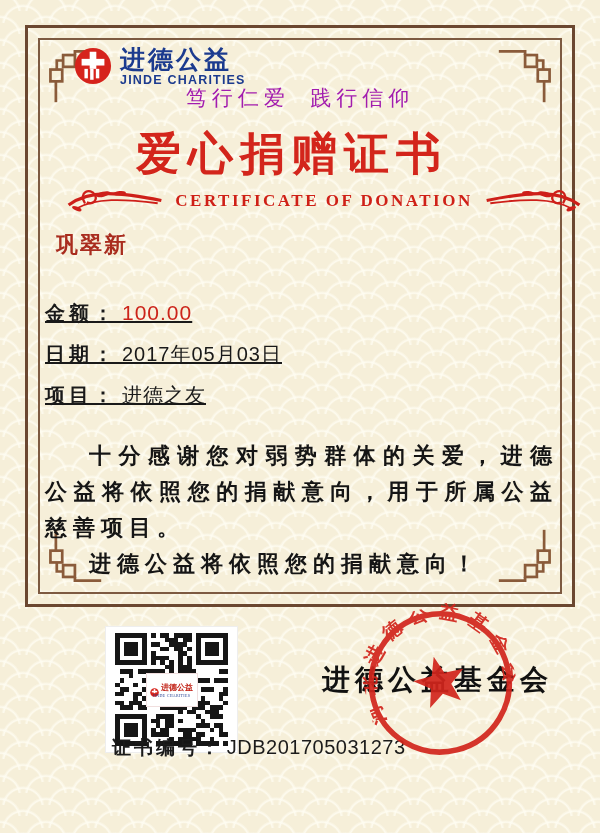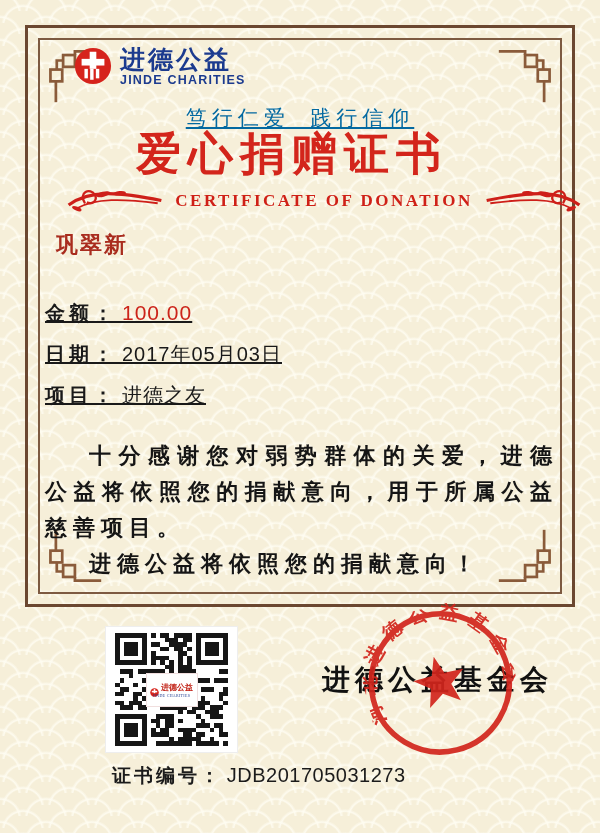--- a/index.html
+++ b/index.html
@@ -21,21 +21,21 @@
   .corner.tl{left:45px;top:46px;}
   .corner.tr{right:45px;top:46px;transform:scaleX(-1);}
   .corner.bl{left:45px;bottom:43px;transform:scaleY(-1);}
   .corner.br{right:45px;bottom:43px;transform:scale(-1,-1);}
 
   .logo{position:absolute;left:74px;top:47px;display:flex;align-items:flex-start;gap:8px;}
   .logo-mark{width:38px;height:38px;}
   .logo-text .cn{font-family:"Liberation Serif",serif;font-weight:bold;font-size:25px;color:#1c3b8f;letter-spacing:3px;line-height:26px;}
   .logo-text .en{font-family:"Liberation Sans",sans-serif;font-weight:bold;font-size:12.5px;color:#1c3b8f;letter-spacing:1.2px;line-height:15px;}
 
-  .tagline{position:absolute;left:0;right:0;top:104px;text-align:center;font-size:21px;color:#0369a1;letter-spacing:5px;white-space:pre;text-decoration:underline;}
+  .tagline{position:absolute;left:0;right:0;top:84px;text-align:center;font-size:21px;color:#a21caf;letter-spacing:5px;white-space:pre;}
   .title{position:absolute;left:0;right:16px;top:124px;text-align:center;font-size:45px;font-weight:bold;color:#d3251b;letter-spacing:7px;}
   .subtitle-row{position:absolute;left:0;right:0;top:186px;display:flex;align-items:center;justify-content:center;gap:10px;margin-left:48px;}
   .flourish{width:100px;height:30px;}
   .flourish.right{transform:scaleX(-1);}
   .subtitle{font-size:17px;font-weight:bold;color:#cf2017;letter-spacing:2.5px;}
 
   .recipient{position:absolute;left:45px;top:230px;font-family:"Liberation Sans",sans-serif;font-weight:bold;font-size:22px;color:#a92c1e;letter-spacing:2px;margin-left:11px;}
 
   .field{position:absolute;left:45px;font-size:20px;color:#191919;text-decoration:underline;}
   .field .lbl{letter-spacing:4px;font-weight:bold;}
@@ -54,21 +54,21 @@
   .qr-label{position:absolute;left:50%;top:50%;transform:translate(-50%,-50%);width:50px;height:32px;background:#fff;border:1px solid #f0dede;display:flex;flex-direction:column;align-items:center;justify-content:center;}
   .qr-label .row{display:flex;align-items:center;gap:2px;}
   .qr-label .dot{width:9px;height:9px;}
   .qr-label .cn{font-size:8px;color:#c22318;font-weight:bold;white-space:nowrap;}
   .qr-label .en{font-size:4px;color:#1c3b8f;letter-spacing:.3px;white-space:nowrap;}
 
   .foundation{position:absolute;left:322px;top:661px;font-size:28px;font-weight:bold;color:#111;letter-spacing:5px;white-space:nowrap;}
   .seal{position:absolute;left:365px;top:607px;width:150px;height:150px;transform:rotate(-14deg);opacity:.92;z-index:5;}
   .seal svg{width:100%;height:100%;display:block;}
 
-  .cert-no{position:absolute;left:112px;top:763px;font-size:19px;color:#1b1b1b;text-align:right;}
+  .cert-no{position:absolute;left:112px;top:735px;font-size:19px;color:#1b1b1b;text-align:right;}
   .cert-no .lbl{letter-spacing:3px;font-weight:bold;}
   .cert-no .val{font-family:"Liberation Sans",sans-serif;font-size:20px;letter-spacing:.5px;}
 </style>
 </head>
 <body>
 
 <div class="certificate">
 
   <div class="frame-outer"></div>
   <div class="frame-inner"></div>

